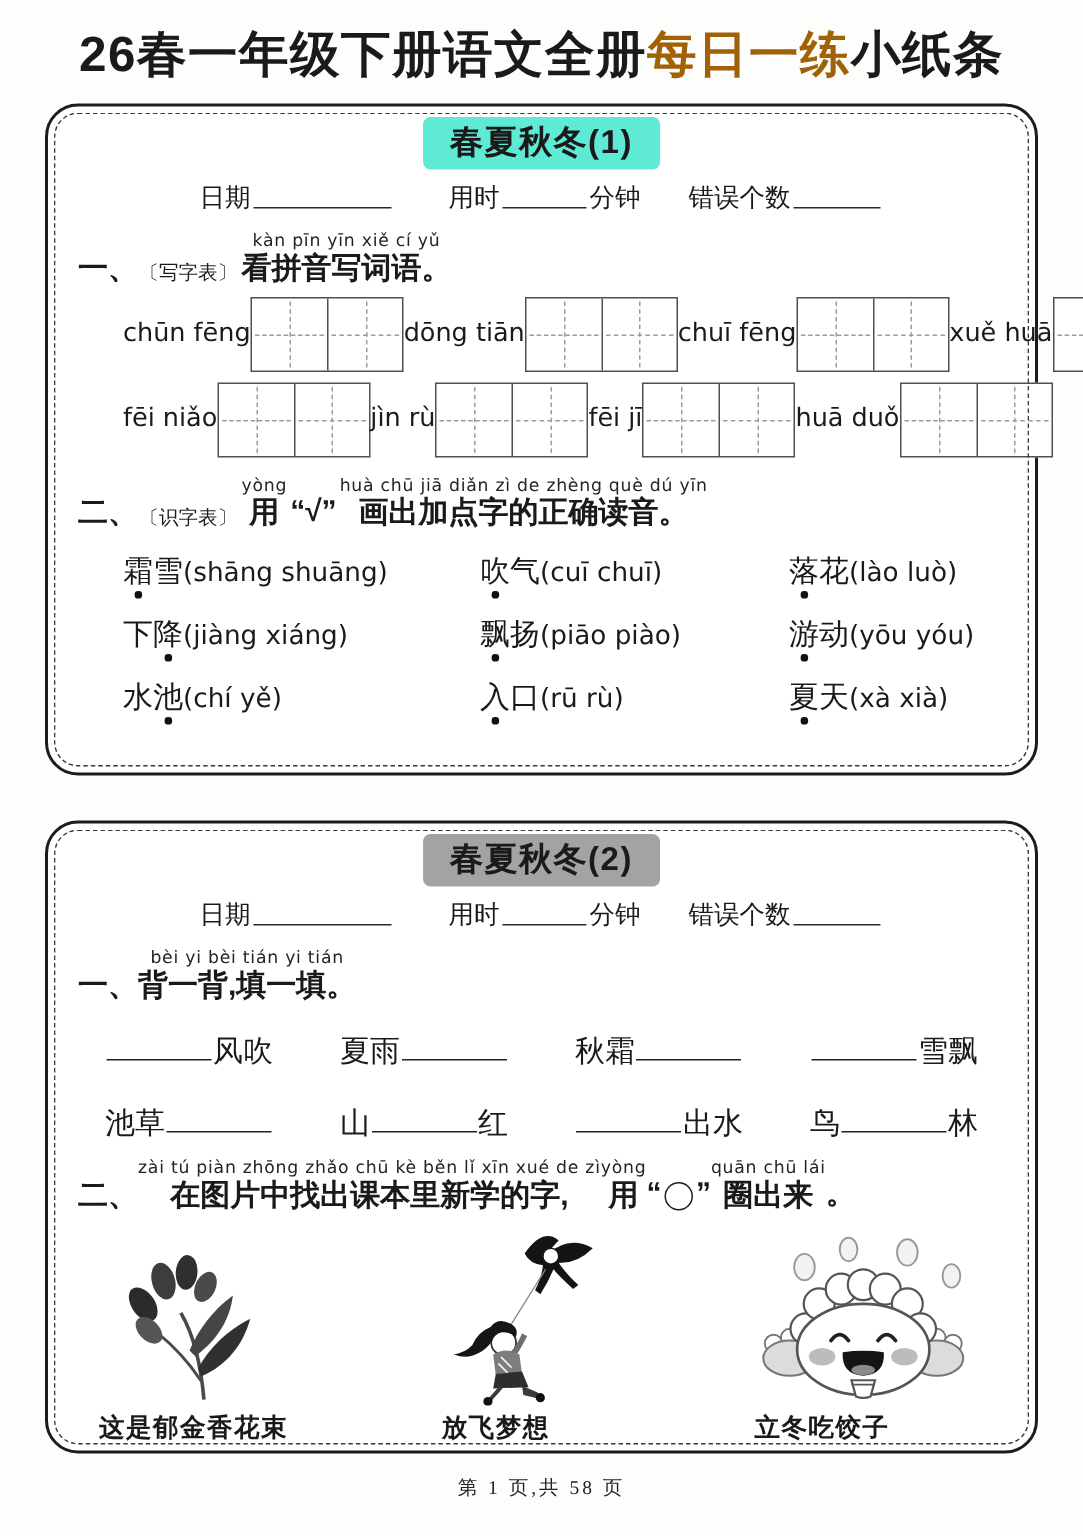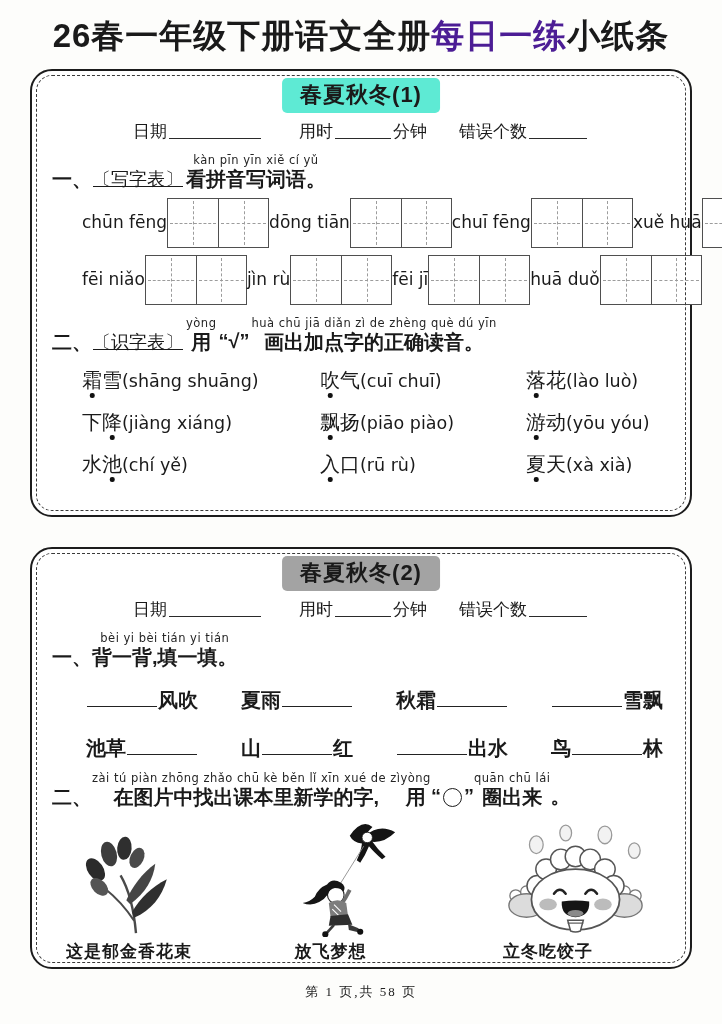--- a/index.html
+++ b/index.html
@@ -60,21 +60,21 @@
   .b-time { width:56px; }
   .b-err  { width:58px; }
   .m-err  { margin-left:32px; }
   .sec-head {
     display:flex; align-items:flex-end;
     margin:12px 0 0 20px;
     line-height:1.12;
     white-space:nowrap;
   }
   .sec-num { font-size:20px; font-weight:800; }
-  .sec-tag { font-size:18px; font-weight:400; padding:0 3px 1px 1px;text-decoration:underline; }
+  .sec-tag { font-size:13px; font-weight:400; padding:0 3px 1px 1px; }
   .pystack { display:inline-flex; flex-direction:column; align-items:center; }
   .py {
     font-size:11.5px;
     font-family:"DejaVu Sans", sans-serif;
     color:#242424;
     margin-bottom:1px;
     letter-spacing:.5px;
   }
   .sec-txt { font-size:20px; font-weight:800; }
   .sec-mid { font-size:20px; font-weight:800; padding:0 2px 1px; }
@@ -124,22 +124,22 @@
     content:""; position:absolute;
     left:50%; transform:translateX(-50%);
     bottom:-7px;
     width:4.5px; height:4.5px;
     border-radius:50%;
     background:#111;
   }
   .wopt { font-family:"DejaVu Sans", sans-serif; font-size:17.5px; }
   .fill-row {
     display:flex; justify-content:space-between; align-items:flex-end;
-    margin:20px 54px 0;
-    font-size:20px; font-weight:700;
+    margin:20px 38px 0;
+    font-size:20px; font-weight:400;
     white-space:nowrap;
     height:26px;
     gap:43px;
   }
   .fill-row2 { margin-top:22px; }
   .fblank {
     display:inline-block;
     width:70px; height:17px;
     border-bottom:1.6px solid #222;
     margin:0 1px;
@@ -156,21 +156,21 @@
     font-size:13px;
     font-family:"Liberation Serif", serif;
     margin-top:14px;
     letter-spacing:2px;
     color:#222;
   }
 </style>
 </head>
 <body>
 
-<div class="title"><span>26春一年级下册语文全册</span><span style="color: #4c1d95; text-align: center;">每日一练</span><span>小纸条</span></div>
+<div class="title"><span>26春一年级下册语文全册</span><span style="color: #a16207; text-align: center;">每日一练</span><span>小纸条</span></div>
 
 <div class="card card1">
   <div class="inner-dash"></div>
   <div class="badge" style="background: #5eead4;">春夏秋冬(1)</div>
 
   <div class="meta">
     <span>日期</span>
       <span class="blank b-date"></span>
     <span>用时</span>
       <span class="blank b-time"></span>

